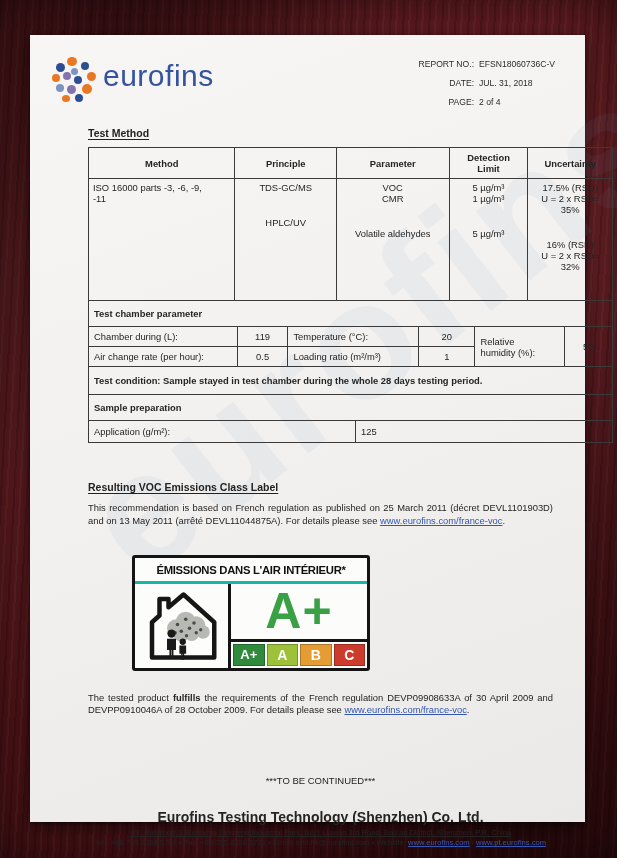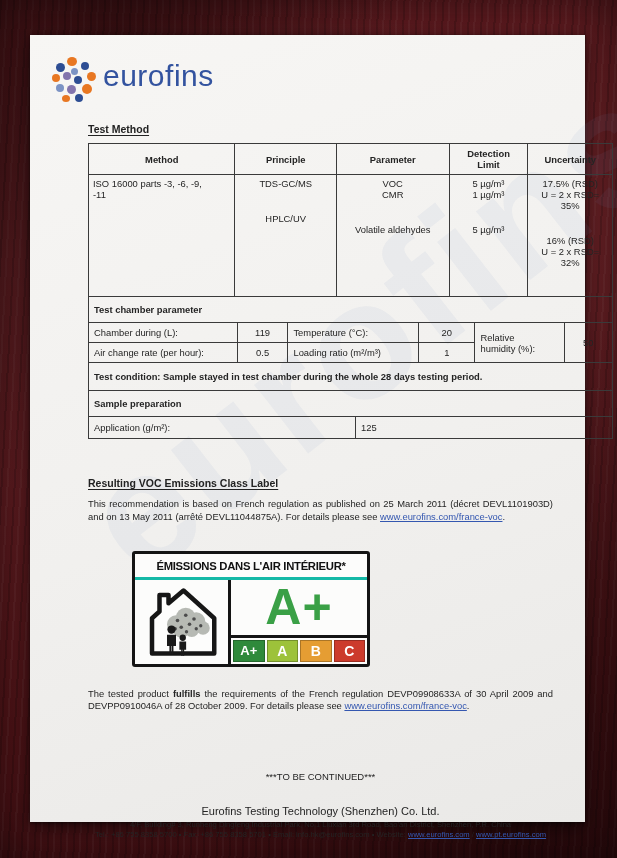--- a/index.html
+++ b/index.html
@@ -71,22 +71,22 @@
   .voc-title{border-bottom:3px solid #14b8a6;font-weight:bold;font-size:11.3px;letter-spacing:-.3px;text-align:center;padding:6px 2px 5px;color:#111;}
   .voc-body{display:flex;height:84px;}
   .voc-house{width:93px;border-right:3px solid #141414;display:flex;align-items:center;justify-content:center;}
   .voc-right{flex:1;display:flex;flex-direction:column;}
   .voc-grade{flex:1;display:flex;align-items:center;justify-content:center;font-size:50px;font-weight:bold;color:#3aa046;line-height:1;letter-spacing:1px;}
   .voc-scale{display:flex;gap:2px;padding:2px;border-top:3px solid #141414;}
   .voc-scale .tile{flex:1;height:22px;display:flex;align-items:center;justify-content:center;color:#fff;font-weight:bold;font-size:14px;border:1px solid rgba(0,0,0,.25);box-sizing:border-box;}
   
   .tbc{margin-top:58px;text-align:center;font-size:9.5px;color:#242424;}
   .footer{margin-top:22px;text-align:center;line-height:1.4;color:#242424;}
-  .footer .co{font-size:11px;font-weight:normal;}
-  .footer .addr{font-size:7.6px;}
+  .footer .co{font-size:14px;font-weight:bold;}
+  .footer .addr{font-size:7.6px;text-decoration:underline;}
   .footer .tel{font-size:7.6px;}
   b{font-weight:bold;}
 </style>
 </head>
 <body>
 
 <div class="frame"></div>
 
 <div class="page">
   <div class="watermark">eurofins</div>
@@ -102,20 +102,28 @@
         <i style="left:11px;top:15px;width:8px;height:8px;background:#8374ad"></i>
         <i style="left:0px;top:17px;width:8px;height:8px;background:#e87722"></i>
         <i style="left:22px;top:19px;width:8px;height:8px;background:#2d4d93"></i>
         <i style="left:4px;top:27px;width:8px;height:8px;background:#7c93c4"></i>
         <i style="left:15px;top:28px;width:9px;height:9px;background:#8374ad"></i>
         <i style="left:30px;top:27px;width:10px;height:10px;background:#e87722"></i>
         <i style="left:23px;top:37px;width:8px;height:8px;background:#2d4d93"></i>
         <i style="left:10px;top:38px;width:8px;height:7px;background:#e87722"></i>
       </div>
       <div class="logo-text">eurofins</div>
+    </div>
+    <div class="meta">
+      <span class="lbl">REPORT NO.:</span>
+      <span class="val">EFSN18060736C-V</span>
+      <span class="lbl">DATE:</span>
+      <span class="val">JUL. 31, 2018</span>
+      <span class="lbl">PAGE:</span>
+      <span class="val">2 of 4</span>
     </div>
   </div>
 
   <div class="content">
     <div class="h-underline tm-head">Test Method</div>
 
     <table class="tbl-main">
       <colgroup>
           <col style="width:130px">
           <col style="width:90px">

